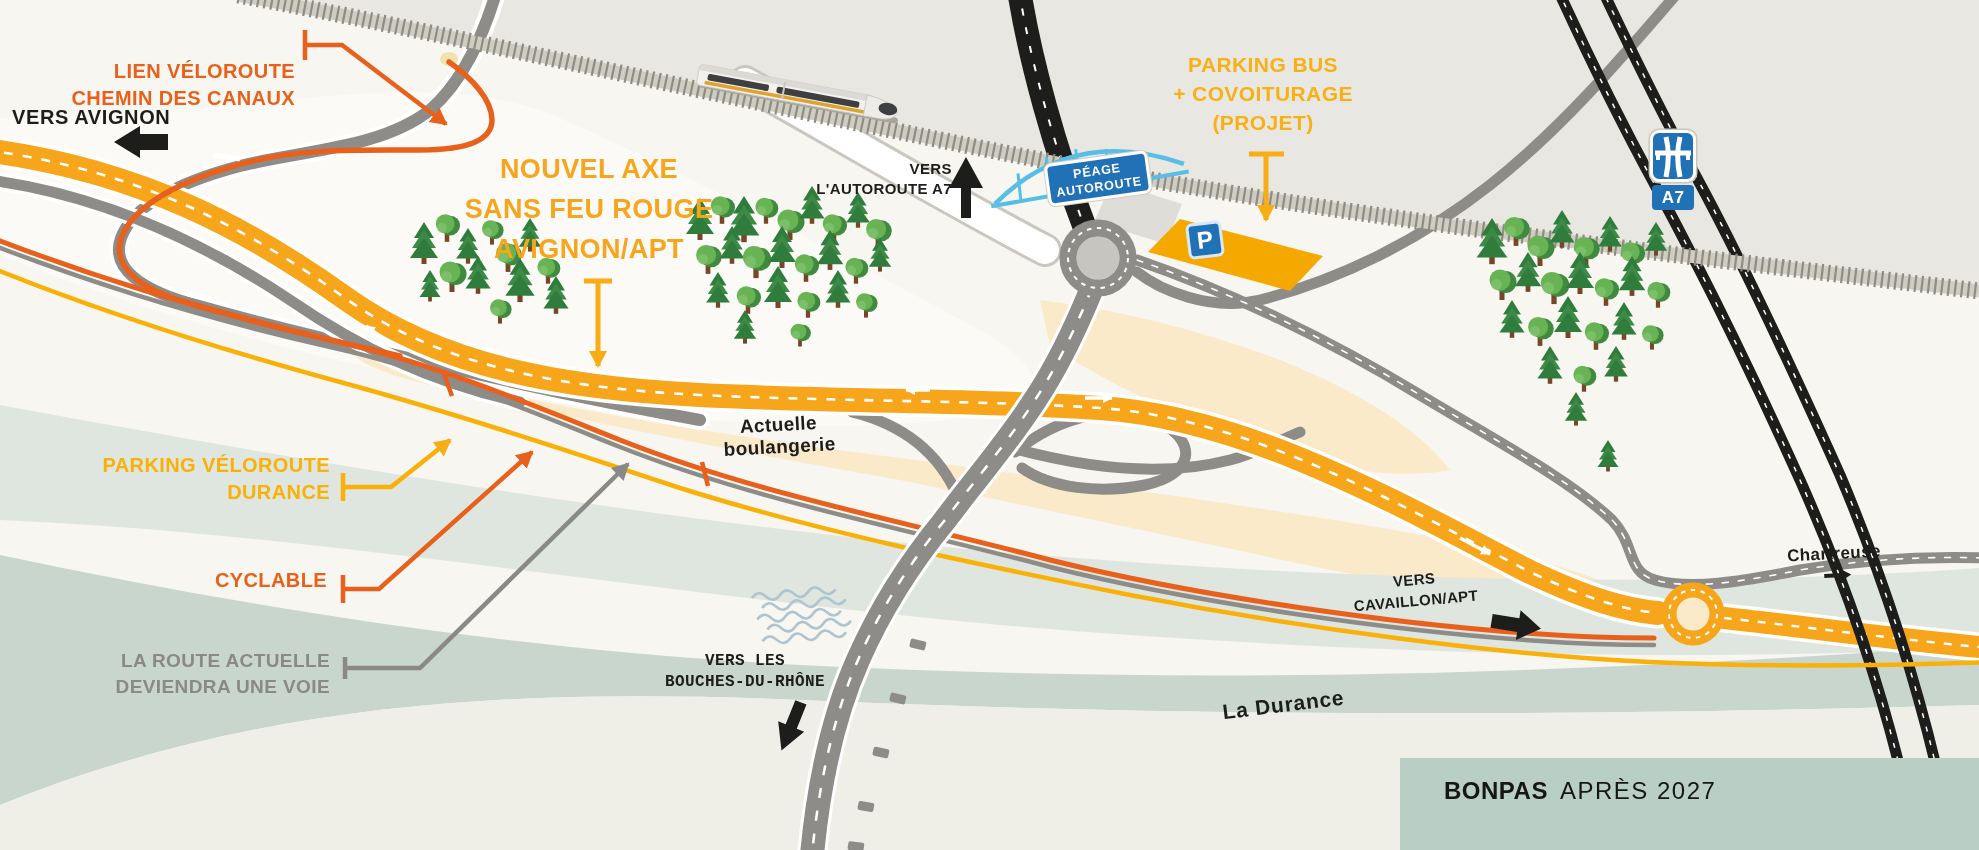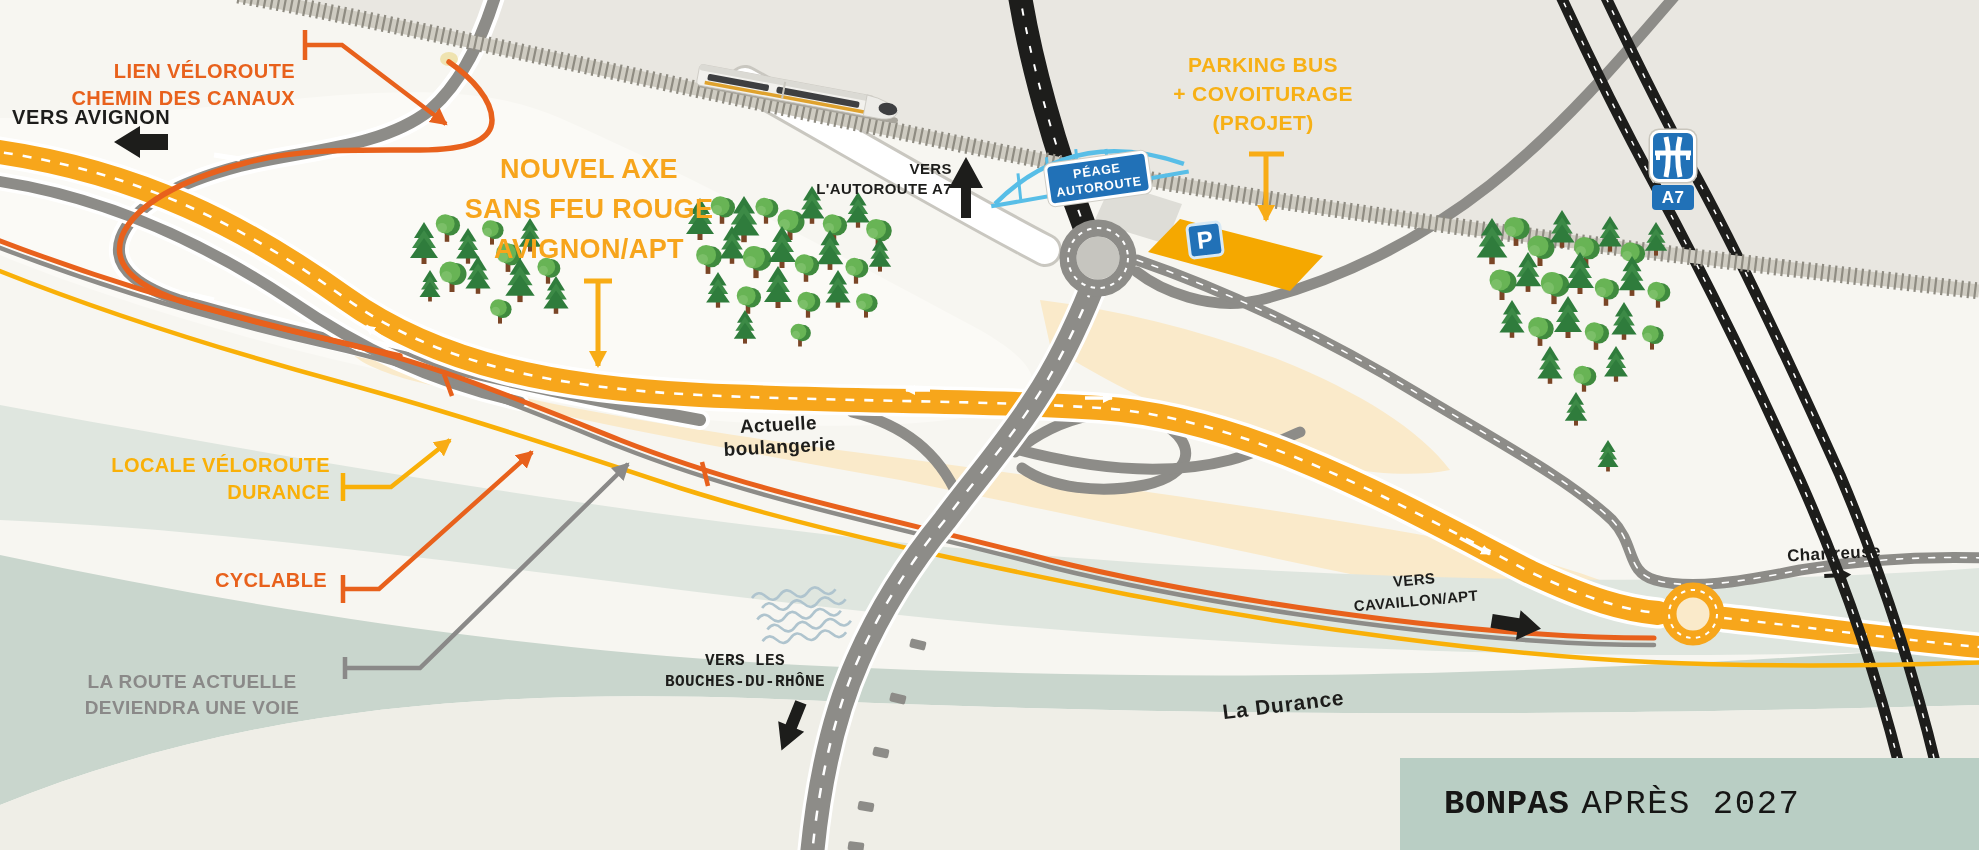--- a/index.html
+++ b/index.html
@@ -11,41 +11,41 @@
   .lbl div{pointer-events:none;}
   
   #lbl-lien{left:10px;top:22px;width:285px;text-align:right;font-size:20px;line-height:27px;color:#E8611C;margin-top:36px;}
   #lbl-avignon{left:12px;top:104px;width:160px;font-size:20px;color:#1D1D1B;letter-spacing:.6px;}
   #lbl-nouvel{left:429px;top:149px;width:320px;text-align:center;font-size:27px;line-height:40px;color:#F7A51C;}
   #lbl-autoroute{left:792px;top:159px;width:160px;text-align:right;font-size:15px;line-height:20px;color:#1D1D1B;}
   #lbl-parking{left:1123px;top:50px;width:280px;text-align:center;font-size:21px;line-height:29px;color:#F7B015;}
   #lbl-boulangerie{left:699px;top:414px;width:160px;text-align:center;font-size:19px;line-height:22px;color:#1D1D1B;transform:rotate(-3deg);}
   #lbl-future{left:58px;top:452px;width:272px;text-align:right;font-size:20px;line-height:27px;color:#F9B008;}
   #lbl-amenagement{left:59px;top:566px;width:268px;text-align:right;font-size:20px;line-height:28px;color:#E8611C;}
-  #lbl-route{left:54px;top:648px;width:276px;text-align:center;font-size:19px;line-height:26px;color:#8A8988;margin-top:21px;}
+  #lbl-route{left:54px;top:648px;width:276px;text-align:right;font-size:19px;line-height:26px;color:#8A8988;}
   #lbl-bouches{left:645px;top:651px;width:200px;text-align:center;font-size:16px;line-height:21px;color:#1D1D1B;font-family:Liberation Mono, monospace;}
   #lbl-cavaillon{left:1325px;top:569px;width:180px;text-align:center;font-size:15px;line-height:21px;color:#1D1D1B;transform:rotate(-5deg);}
   #lbl-chartreuse{left:1764px;top:543px;width:140px;text-align:center;font-size:17px;color:#1D1D1B;transform:rotate(-3deg);}
   #lbl-durance{left:1222px;top:688px;width:170px;font-size:21px;color:#1D1D1B;transform:rotate(-7deg);letter-spacing:.8px;}
   
   #peage-sign{position:absolute;left:1046px;top:157px;width:104px;height:43px;background:#2171B7;
       border:3px solid #ffffff;border-radius:7px;box-sizing:border-box;transform:rotate(-8deg);
       color:#fff;font-weight:bold;font-size:12.5px;line-height:16px;text-align:center;padding-top:3px;
       letter-spacing:.8px;box-shadow:0 0 0 1px #cfcdc5;}
   #a7-sign{position:absolute;left:1650px;top:130px;width:50px;}
   #a7-pict{width:46px;height:52px;background:#2171B7;border:3px solid #fff;border-radius:9px;
       box-sizing:border-box;box-shadow:0 0 0 1.5px #c9c6bd;}
   #a7-plate{width:42px;height:25px;background:#2171B7;border-radius:4px;margin:3px 0 0 2px;
       color:#fff;font-weight:bold;font-size:17px;text-align:center;line-height:25px;letter-spacing:.5px;}
   #p-sign{position:absolute;left:1187px;top:222px;width:36px;height:36px;background:#2171B7;
       border:3px solid #D8E9F5;border-radius:6px;box-sizing:border-box;transform:rotate(-7deg);
       color:#fff;font-weight:bold;font-size:24px;text-align:center;line-height:30px;}
   
   #bonpas-box{position:absolute;left:1400px;top:758px;width:579px;height:92px;background:#B9CEC4;}
-  #bonpas-box .inner{padding:27px 0 0 44px;font-size:34px;color:#161615;letter-spacing:.5px;font-family:Liberation Mono, monospace;}
+  #bonpas-box .inner{padding:19px 0 0 44px;font-size:24px;color:#161615;letter-spacing:.5px;}
   #bonpas-box .b{font-weight:bold;}
   #bonpas-box .r{font-weight:normal;margin-left:12px;letter-spacing:1.5px;}
 </style>
 </head>
 <body>
 
 <div class="stage">
 
 <svg class="map" width="1979" height="850" viewBox="0 0 1979 850" xmlns="http://www.w3.org/2000/svg">
   <defs>
@@ -313,21 +313,21 @@
 <div class="lbl" id="lbl-parking">
   <div>PARKING BUS</div>
   <div>+ COVOITURAGE</div>
   <div>(PROJET)</div>
 </div>
 <div class="lbl" id="lbl-boulangerie">
   <div>Actuelle</div>
   <div>boulangerie</div>
 </div>
 <div class="lbl" id="lbl-future">
-  <div>LOCALE VÉLOROUTE</div>
+  <div>PARKING VÉLOROUTE</div>
   <div>DURANCE</div>
 </div>
 <div class="lbl" id="lbl-amenagement">
   <div>CYCLABLE</div>
 </div>
 <div class="lbl" id="lbl-route">
   <div>LA ROUTE ACTUELLE</div>
   <div>DEVIENDRA UNE VOIE</div>
 </div>
 <div class="lbl" id="lbl-bouches">

